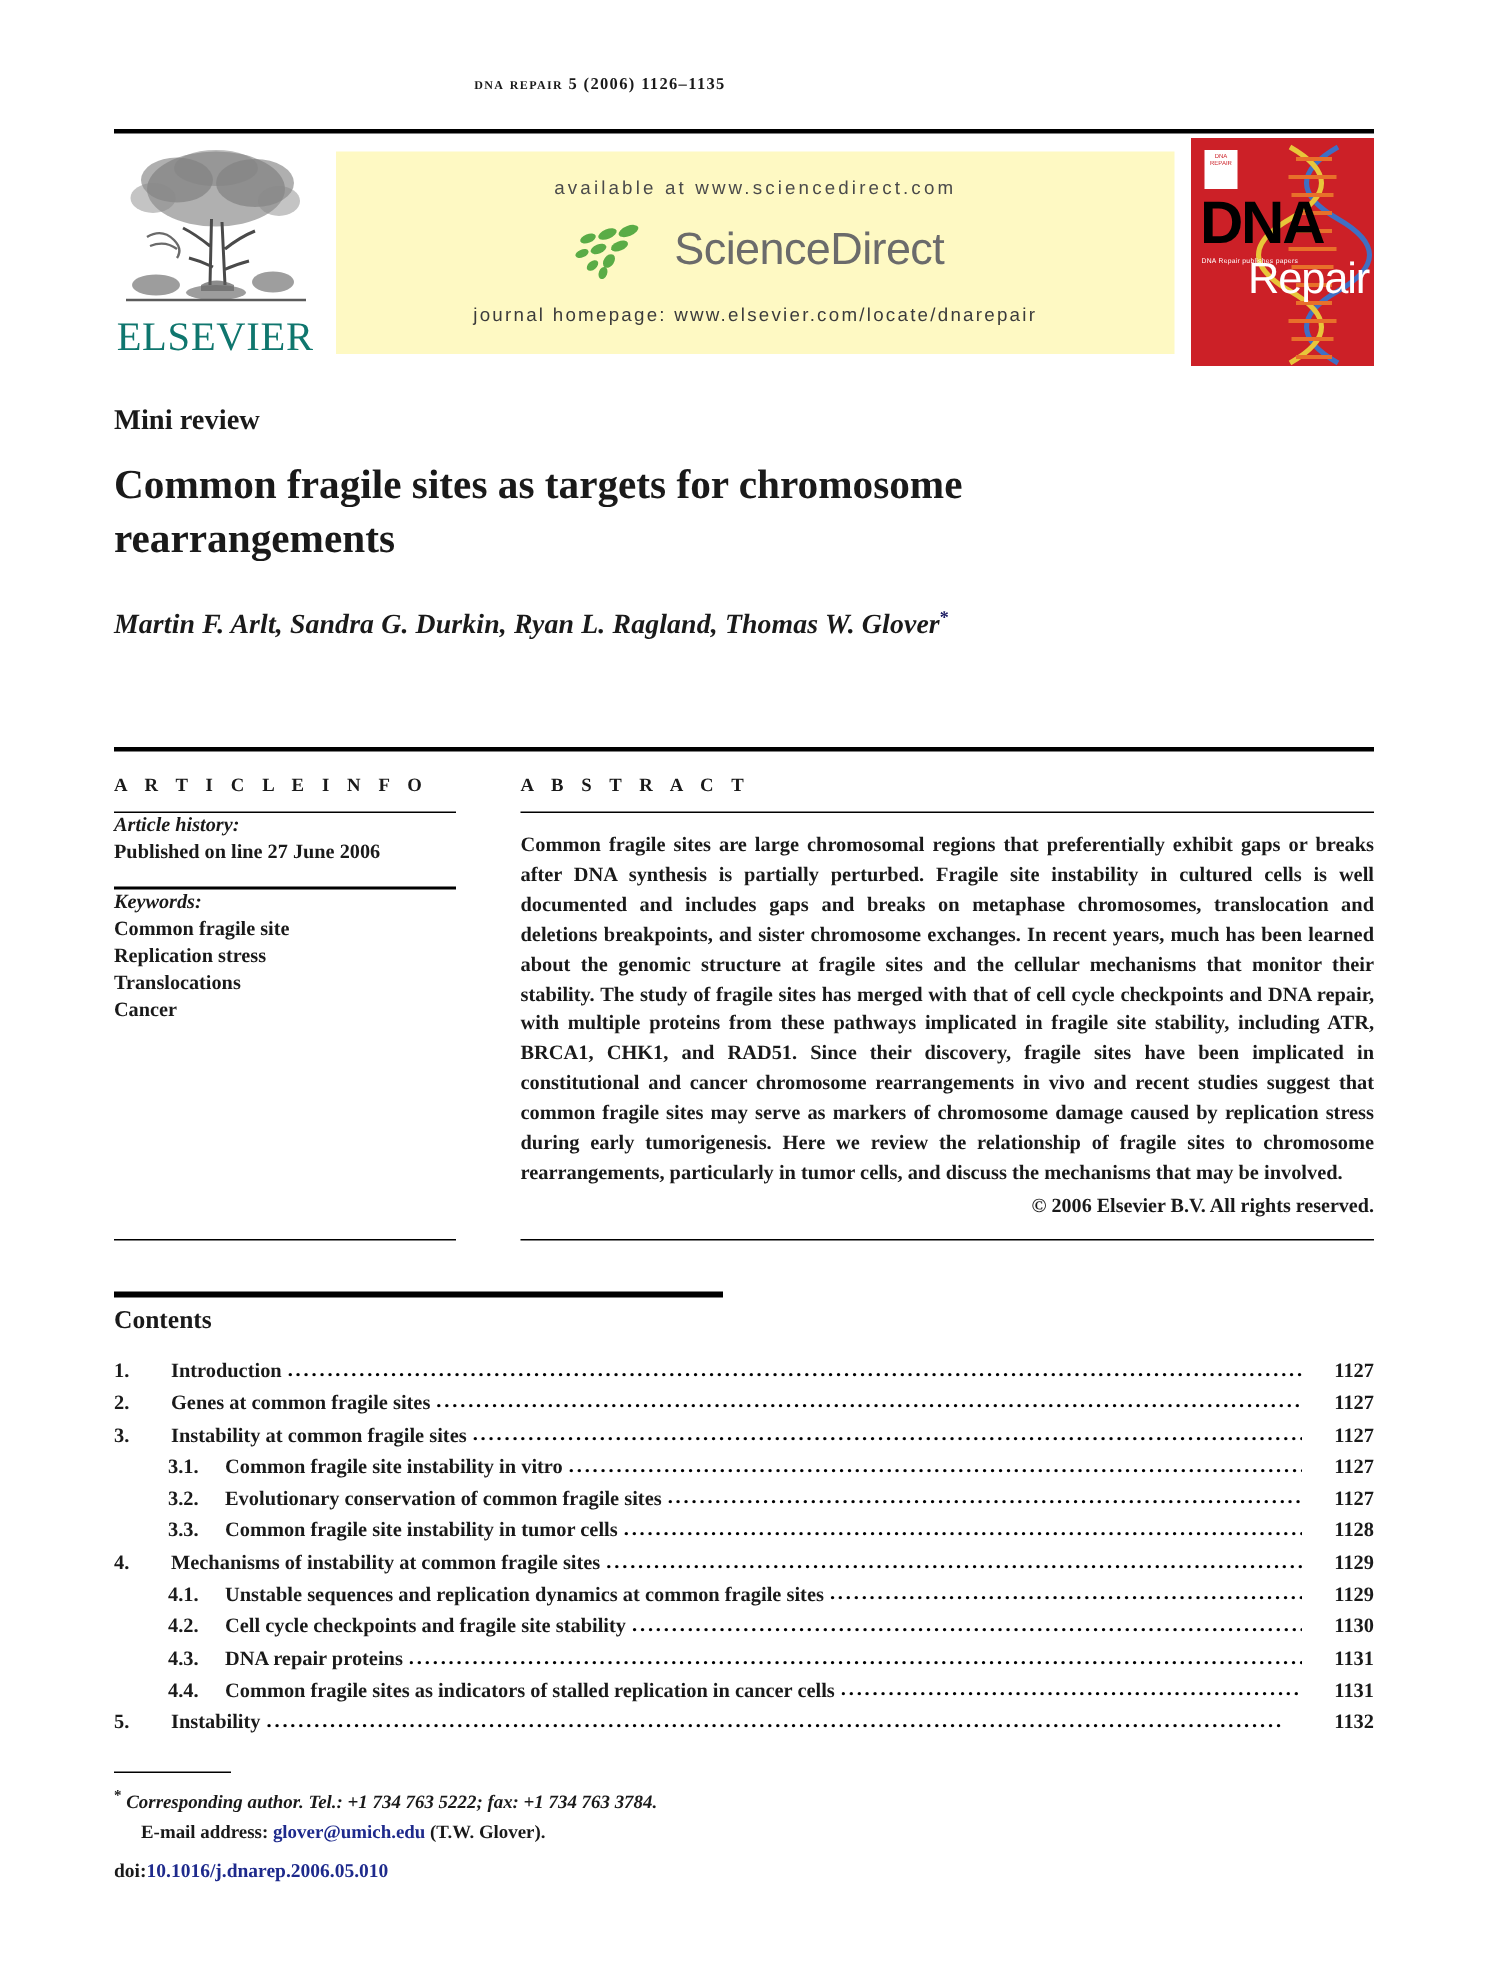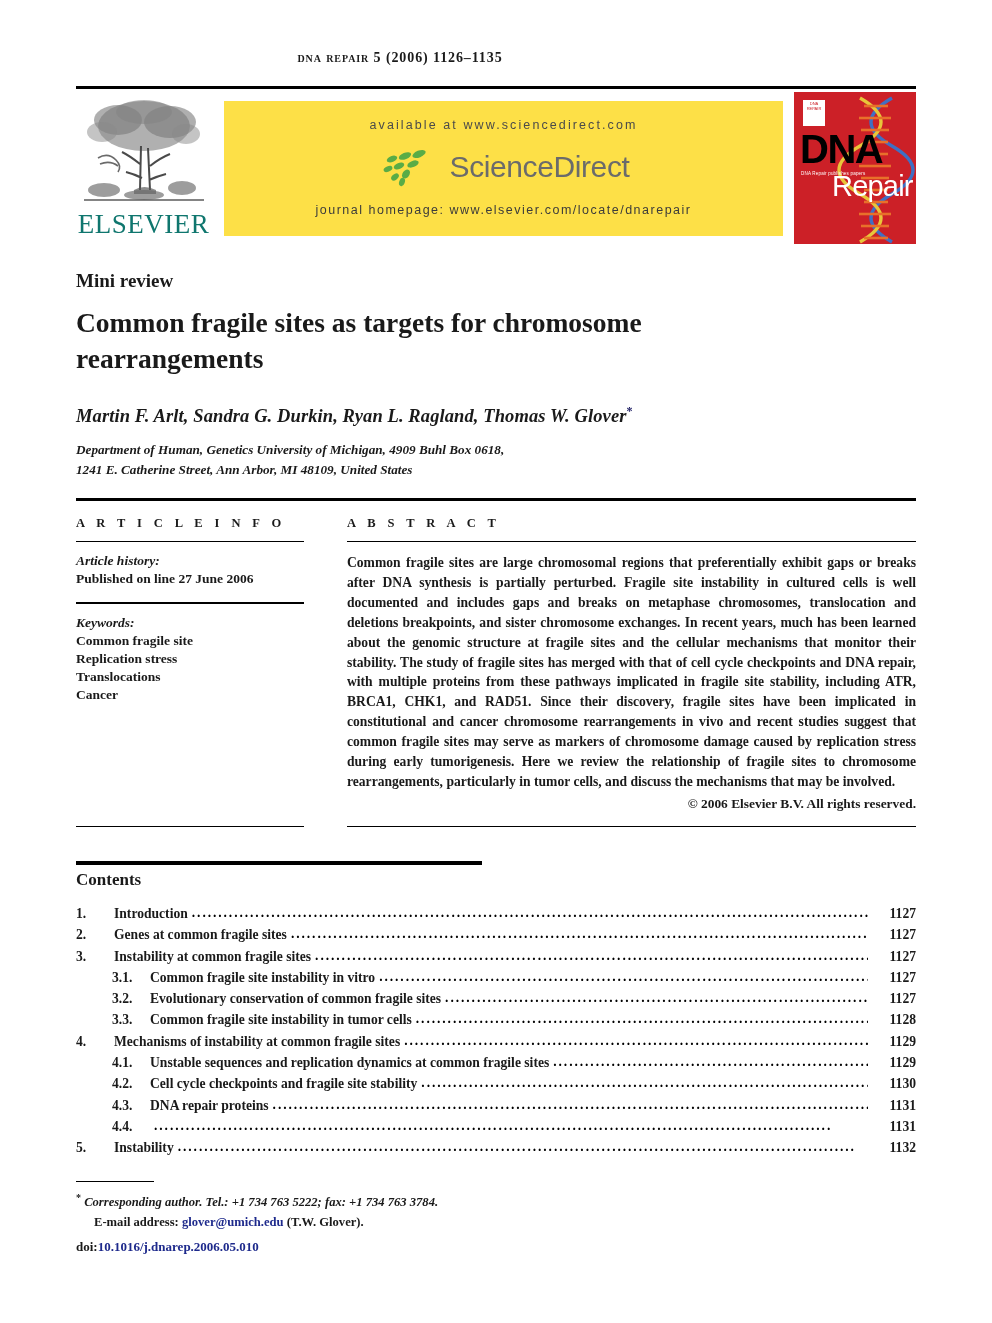--- a/index.html
+++ b/index.html
@@ -13,21 +13,21 @@
     position: relative;
     overflow: hidden;
   }
   .page { width: 992px; height: 1323px; position: relative; }
 
   
   .running-head {
     position: absolute;
     top: 50px; left: 0; width: 800px;
     text-align: center;
-    font-size: 14px;
+    font-size: 11px;
     font-weight: bold;
     letter-spacing: 0.9px;
     font-variant: small-caps;
     text-transform: lowercase;
   }
 
   
   .rule-thick-full {
     position: absolute;
     left: 76px; width: 840px;
@@ -52,21 +52,21 @@
     font-family: "Liberation Serif", serif;
     font-size: 27px;
     letter-spacing: 0.5px;
     color: #0f766e;
   }
 
   .sd-banner {
     position: absolute;
     left: 148px; top: 9px;
     width: 559px; height: 135px;
-    background: #fde047;
+    background: #fef9c3;
     text-align: center;
   }
   .sd-available {
     margin-top: 17px;
     font-family: "Liberation Sans", sans-serif;
     font-size: 12.5px;
     letter-spacing: 2.1px;
     color: #4a4a4a;
   }
   .sd-logo-wrap {
@@ -153,21 +153,21 @@
   .col-abstract {
     position: absolute; left: 347px; top: 516px; width: 569px;
   }
   .col-head {
     font-size: 12.5px; font-weight: bold;
     letter-spacing: 4.4px;
     font-family: "Liberation Serif", serif;
   }
   .thin-rule { height: 1.4px; background: #000; margin-top: 10px; }
   .info-label {
-    font-size: 13.5px; font-style: italic; font-weight: bold; margin-top: 11px;
+    font-size: 13.5px; font-style: italic; font-weight: bold; margin-top: 0;
   }
   .info-val { font-size: 13.5px; font-weight: bold; margin-top: 2px; }
   .kw-item { font-size: 13.5px; font-weight: bold; margin-top: 2px; }
   .kw-block { margin-top: 0; }
   .info-rule-2 { height: 1.4px; background: #000; margin-top: 15px; }
 
   .abstract-body {
     font-size: 13.6px;
     line-height: 1.46;
     text-align: justify;
@@ -316,24 +316,20 @@
       <div class="cover-badge">DNA REPAIR</div>
       <div class="cover-dna">DNA</div>
       <div class="cover-sub">DNA Repair publishes papers</div>
       <div class="cover-repair">Repair</div>
     </div>
   </div>
 
   <div class="minireview">Mini review</div>
   <div class="article-title">Common fragile sites as targets for chromosome rearrangements</div>
   <div class="authors"><span>Martin F. Arlt, Sandra G. Durkin, Ryan L. Ragland, Thomas W. Glover</span><span class="star">*</span></div>
-  <div class="affiliation">
-    <div>Department of Human, Genetics University of Michigan, 4909 Buhl Box 0618,</div>
-    <div>1241 E. Catherine Street, Ann Arbor, MI 48109, United States</div>
-  </div>
 
   <div class="rule-thick-full" id="rule-info-top"></div>
 
   <div class="col-info">
     <div class="col-head">A R T I C L E    I N F O</div>
     <div class="thin-rule"></div>
     <div class="info-label">Article history:</div>
     <div class="info-val">Published on line 27 June 2006</div>
     <div class="info-rule-2"></div>
     <div class="kw-block">
@@ -414,20 +410,21 @@
       <span class="toc-page">1130</span>
     </div>
     <div class="toc-row lvl2">
       <span class="toc-num">4.3.</span>
       <span class="toc-label">DNA repair proteins</span>
       <span class="toc-dots">................................................................................................................................</span>
       <span class="toc-page">1131</span>
     </div>
     <div class="toc-row lvl2">
       <span class="toc-num">4.4.</span>
+      <span class="toc-label">Common fragile sites as indicators of stalled replication in cancer cells</span>
       <span class="toc-dots">................................................................................................................................</span>
       <span class="toc-page">1131</span>
     </div>
     <div class="toc-row lvl1">
       <span class="toc-num">5.</span>
       <span class="toc-label">Instability</span>
       <span class="toc-dots">................................................................................................................................</span>
       <span class="toc-page">1132</span>
     </div>
   </div>

